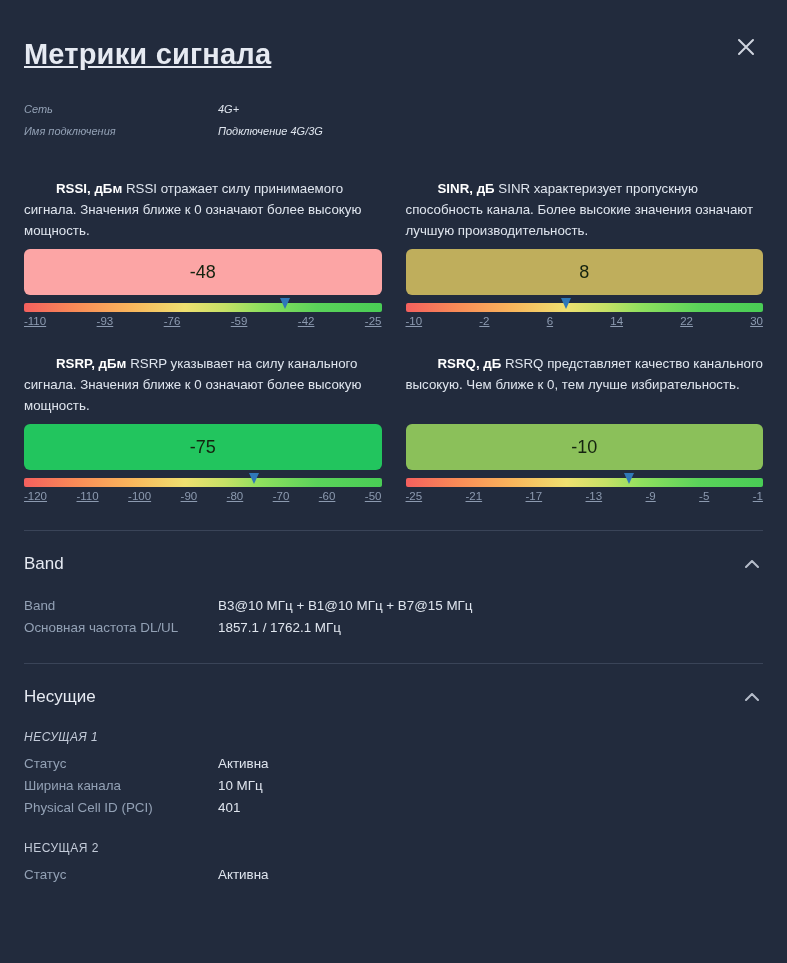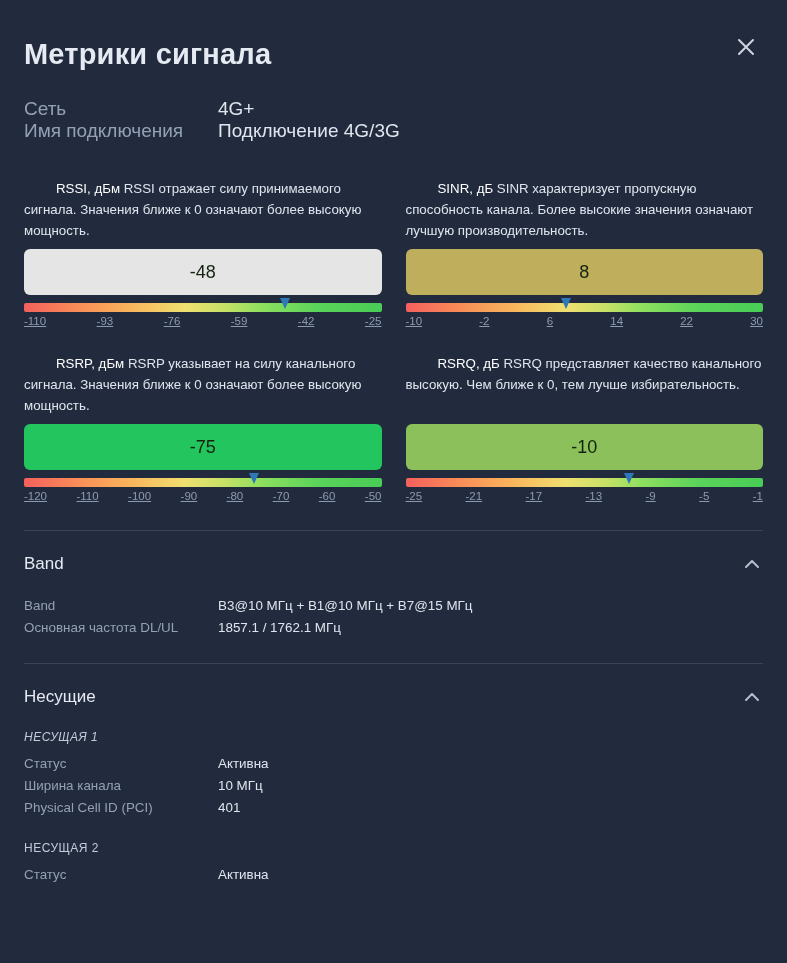--- a/index.html
+++ b/index.html
@@ -26,45 +26,47 @@
     cursor: pointer;
     opacity: .9;
   }
   .close-btn svg { display: block; }
   .title {
     font-size: 29px;
     font-weight: bold;
     color: #e6eaf2;
     padding-top: 38px;
     letter-spacing: .2px;
+    text-decoration: underline;
   }
   .meta { margin-top: 27px; }
   .meta-row {
     display: flex;
     line-height: 22px;
-    font-size: 19px;
+    font-size: 11px;
+    font-style: italic;
   }
   .meta-key { width: 194px; color: #93a1b5; }
   .meta-val { color: #dfe5ee; }
 
   .metrics {
     margin-top: 36px;
     display: grid;
     grid-template-columns: 1fr 1fr;
     column-gap: 24px;
     row-gap: 26px;
   }
   .metric { }
   .metric-desc {
     font-size: 13.3px;
     line-height: 21px;
     color: #dfe5ee;
     min-height: 63px;
   }
-  .metric-desc b { font-weight: normal; color: #ffffff; padding-left: 32px; }
+  .metric-desc b { font-weight: bold; color: #ffffff; padding-left: 32px; }
   .metric-box {
     margin-top: 8px;
     height: 46px;
     border-radius: 6px;
     display: flex;
     align-items: center;
     justify-content: center;
     font-size: 18px;
     color: #14230f;
   }
@@ -152,21 +154,21 @@
     </div>
   </div>
 
   <div class="metrics">
 
     <div class="metric">
       <div class="metric-desc">
         <b>RSSI, дБм</b>
         <span>RSSI отражает силу принимаемого сигнала. Значения ближе к 0 означают более высокую мощность.</span>
       </div>
-      <div class="metric-box" style="background: #e5e5e5;">-48</div>
+      <div class="metric-box" style="background: #fca5a5;">-48</div>
       <div class="scale-wrap">
         <div class="scale-bar"></div>
         <div class="scale-marker" style="left: 72.9%;"></div>
       </div>
       <div class="scale-ticks">
           <span>-110</span>
           <span>-93</span>
           <span>-76</span>
           <span>-59</span>
           <span>-42</span>

